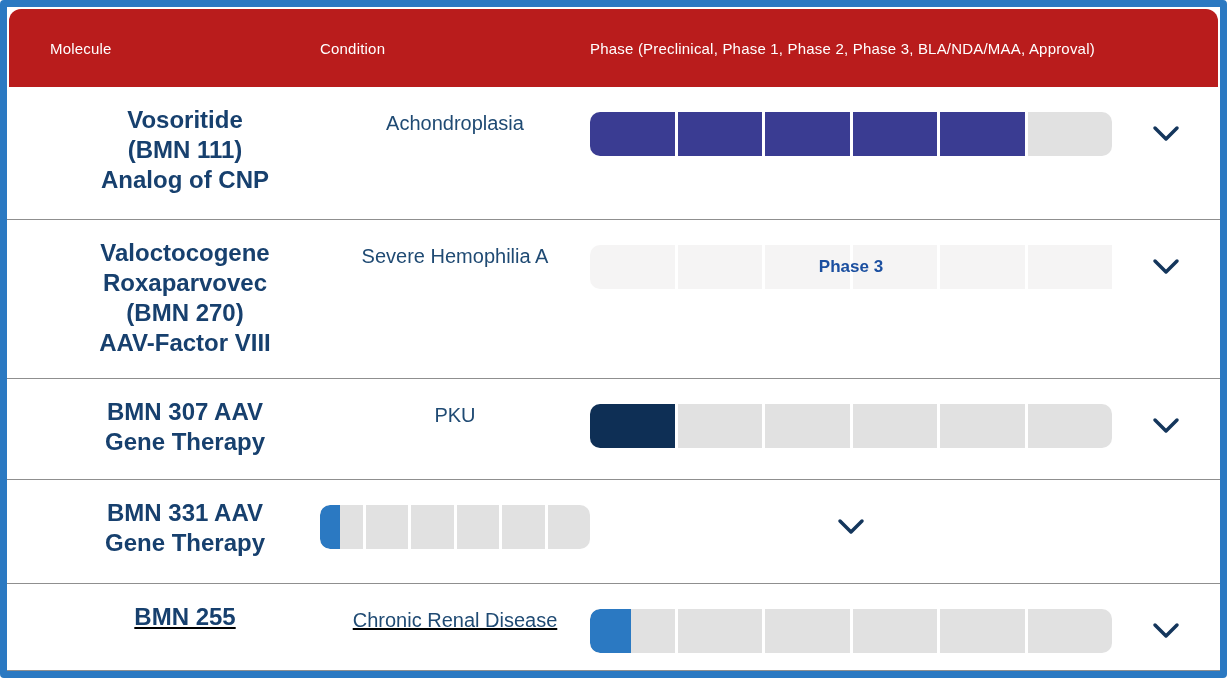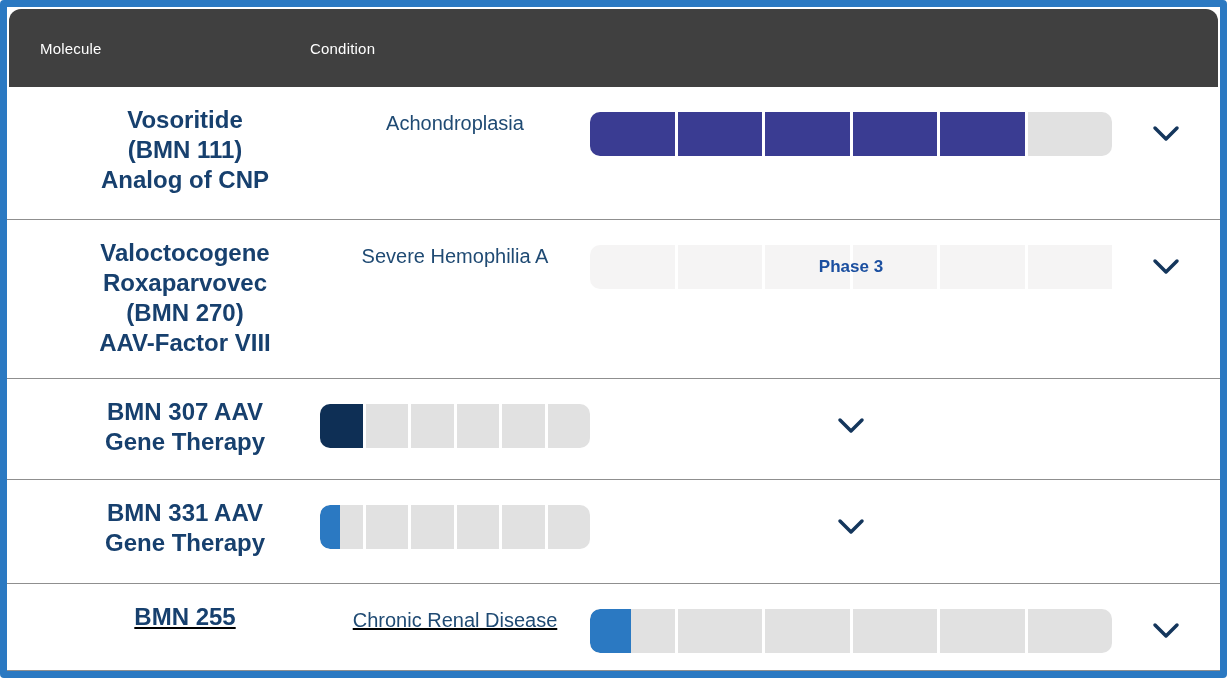--- a/index.html
+++ b/index.html
@@ -14,26 +14,26 @@
     border: 7px solid #2b79c2;
     border-radius: 4px;
     background: #ffffff;
     overflow: hidden;
     display: flex; flex-direction: column;
   }
   
   .header {
     flex: 0 0 78px;
     margin: 2px 2px 0 2px;
-    background: #404040;
+    background: #b91c1c;
     border-radius: 12px 12px 0 0;
     display: grid;
     grid-template-columns: 270px 270px 1fr 106px;
     align-items: center;
-    padding-left: 31px;
+    padding-left: 41px;
     color: #ffffff;
     font-size: 15px;
     font-weight: 400;
     letter-spacing: 0.2px;
   }
   
   .rows { flex: 1 1 auto; display: flex; flex-direction: column; text-align: center; }
   .row {
     box-sizing: border-box;
     display: grid;
@@ -89,20 +89,21 @@
   }
 </style>
 </head>
 <body>
 
 <div class="frame">
 
   <div class="header">
     <div>Molecule</div>
     <div>Condition</div>
+    <div>Phase (Preclinical, Phase 1, Phase 2, Phase 3, BLA/NDA/MAA, Approval)</div>
     <div></div>
   </div>
 
   <div class="rows">
 
     <section class="row row-1">
       <h3 class="molecule">Vosoritide
 (BMN 111)
 Analog of CNP</h3>
       <div class="condition">Achondroplasia</div>
@@ -143,20 +144,21 @@
       <button class="chev">
         <svg width="30" height="22" viewBox="0 0 30 22">
             <polyline points="4,5 15,16 26,5" fill="none" stroke="#14365c" stroke-width="3.5" stroke-linecap="round" stroke-linejoin="round"></polyline>
           </svg>
       </button>
     </section>
 
     <section class="row row-3">
       <h3 class="molecule">BMN 307 AAV
 Gene Therapy</h3>
+      <div class="condition">PKU</div>
       <div class="barwrap">
           <div class="bar">
             <div class="seg" style="background: rgb(14, 47, 85);"></div>
             <div class="seg" style="background: rgb(225, 225, 225);"></div>
             <div class="seg" style="background: rgb(225, 225, 225);"></div>
             <div class="seg" style="background: rgb(225, 225, 225);"></div>
             <div class="seg" style="background: rgb(225, 225, 225);"></div>
             <div class="seg" style="background: rgb(225, 225, 225);"></div>
           </div>
         </div>

